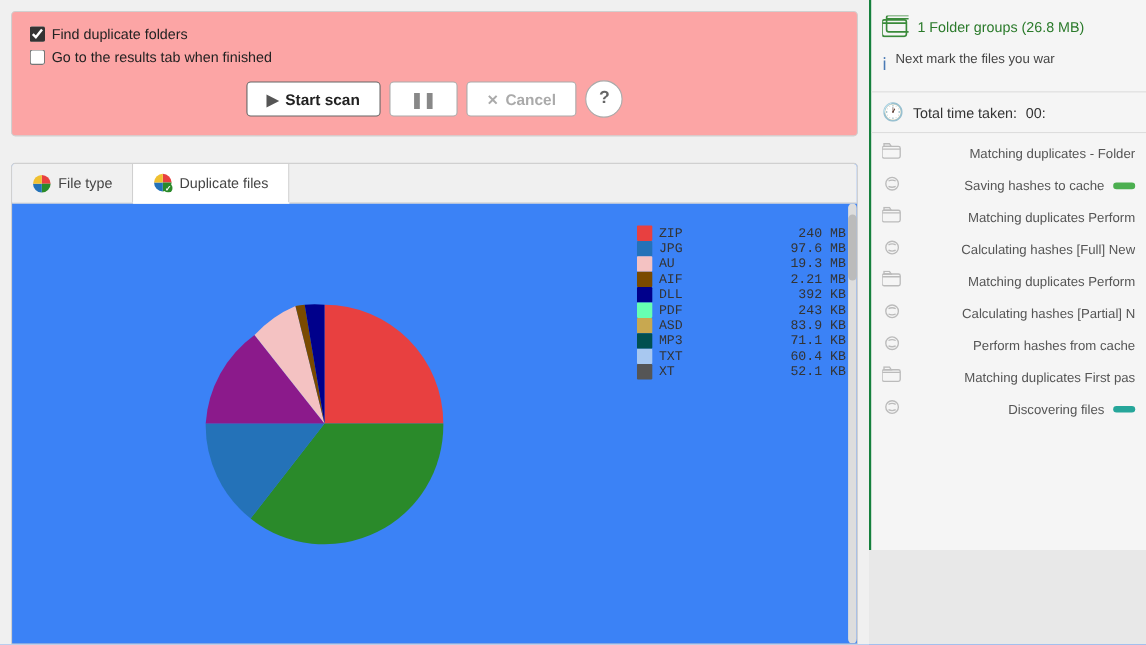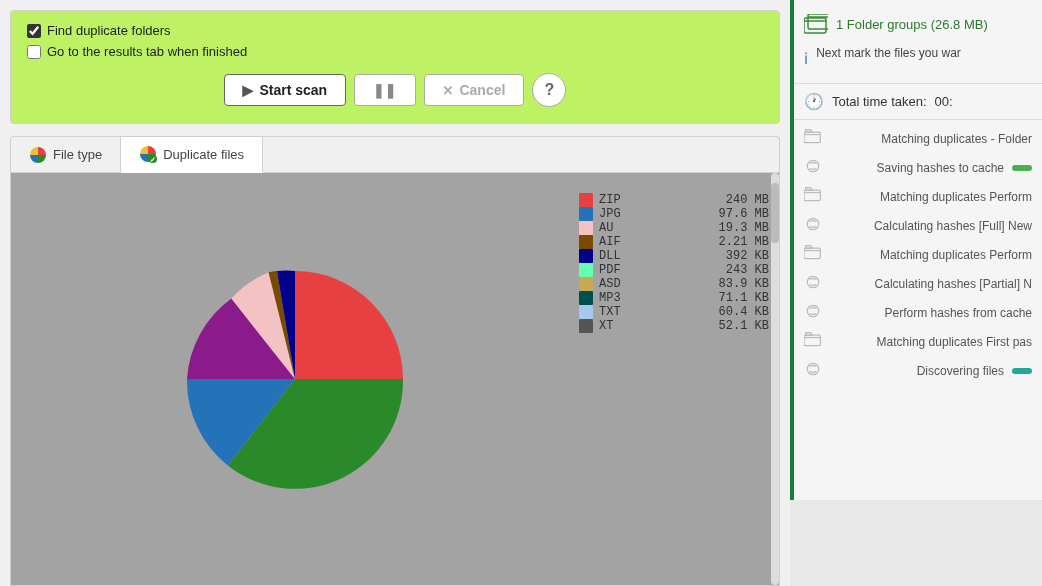--- a/index.html
+++ b/index.html
@@ -16,21 +16,21 @@
     .left-panel {
       width: 790px;
       height: 586px;
       background: #f0f0f0;
       display: flex;
       flex-direction: column;
       padding: 0;
     }
 
     .top-controls {
-      background: #bef264;
+      background: #fca5a5;
       border: 1px solid #d0d0d0;
       border-radius: 4px;
       margin: 10px 10px 0 10px;
       padding: 12px 16px 16px 16px;
     }
 
     .checkbox-row {
       display: flex;
       align-items: center;
       margin-bottom: 6px;
@@ -92,25 +92,25 @@
       color: #666;
       border-radius: 50%;
       width: 34px;
       height: 34px;
       padding: 0;
       justify-content: center;
       font-size: 16px;
     }
 
     .tabs-area {
-      margin: 12px 10px 0 10px;
+      margin: 24px 10px 0 10px;
       flex: 1;
       display: flex;
       flex-direction: column;
-      background: #a3a3a3;
+      background: #3b82f6;
       border: 1px solid #d0d0d0;
       border-radius: 4px 4px 0 0;
       overflow: hidden;
       justify-content: flex-end;
     }
 
     .tabs-header {
       display: flex;
       border-bottom: 1px solid #d0d0d0;
       background: #f0f0f0;
@@ -194,21 +194,21 @@
     .legend-size {
       color: #333;
       text-align: right;
     }
 
     
     .right-panel {
       width: 252px;
       height: 500px;
       background: #f5f5f5;
-      border-left: 4px solid #15803d;
+      border-left: 2px solid #15803d;
       display: flex;
       flex-direction: column;
       overflow: hidden;
     }
 
     .right-top {
       padding: 8px 10px;
       border-bottom: 1px solid #ddd;
     }
 

